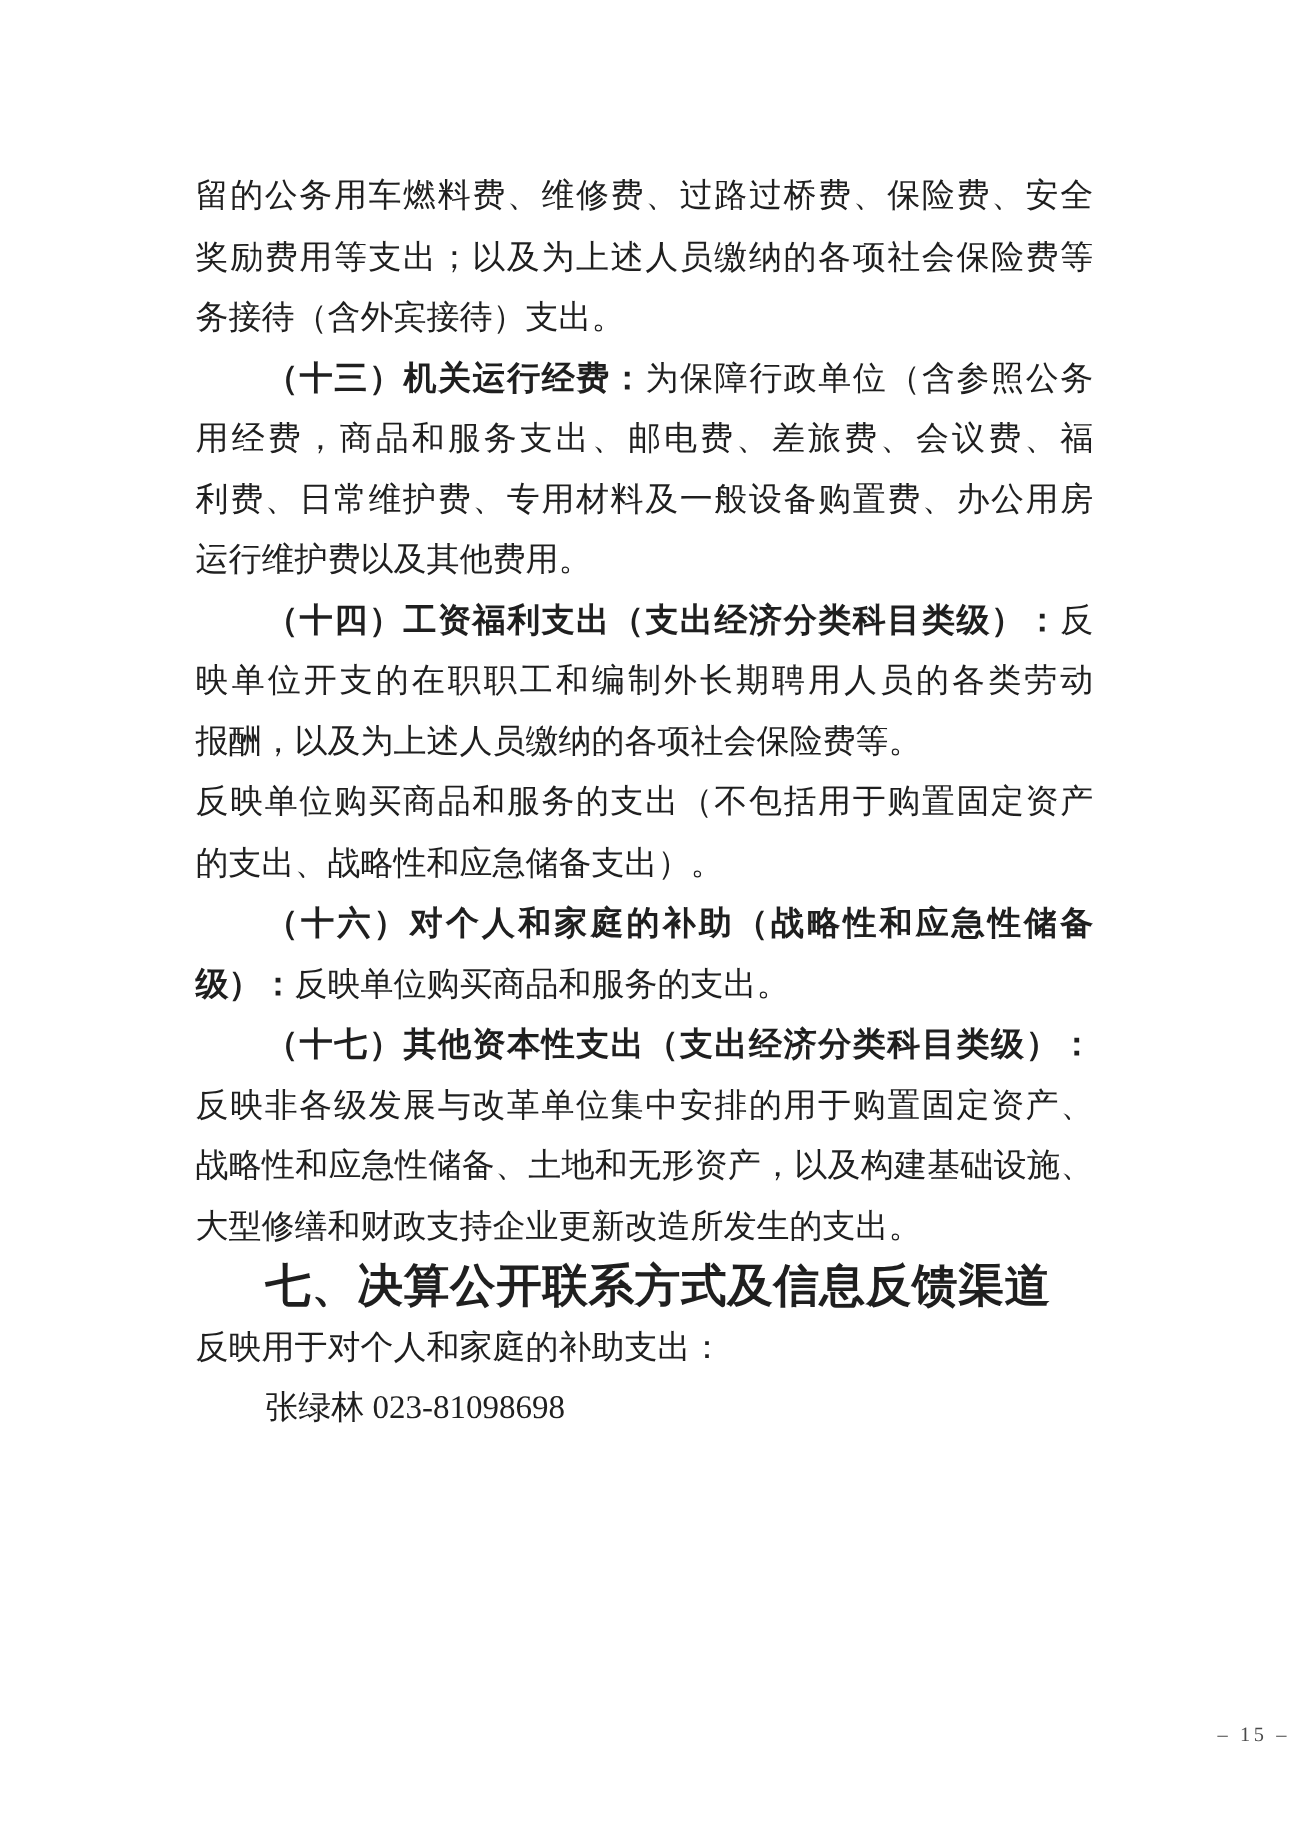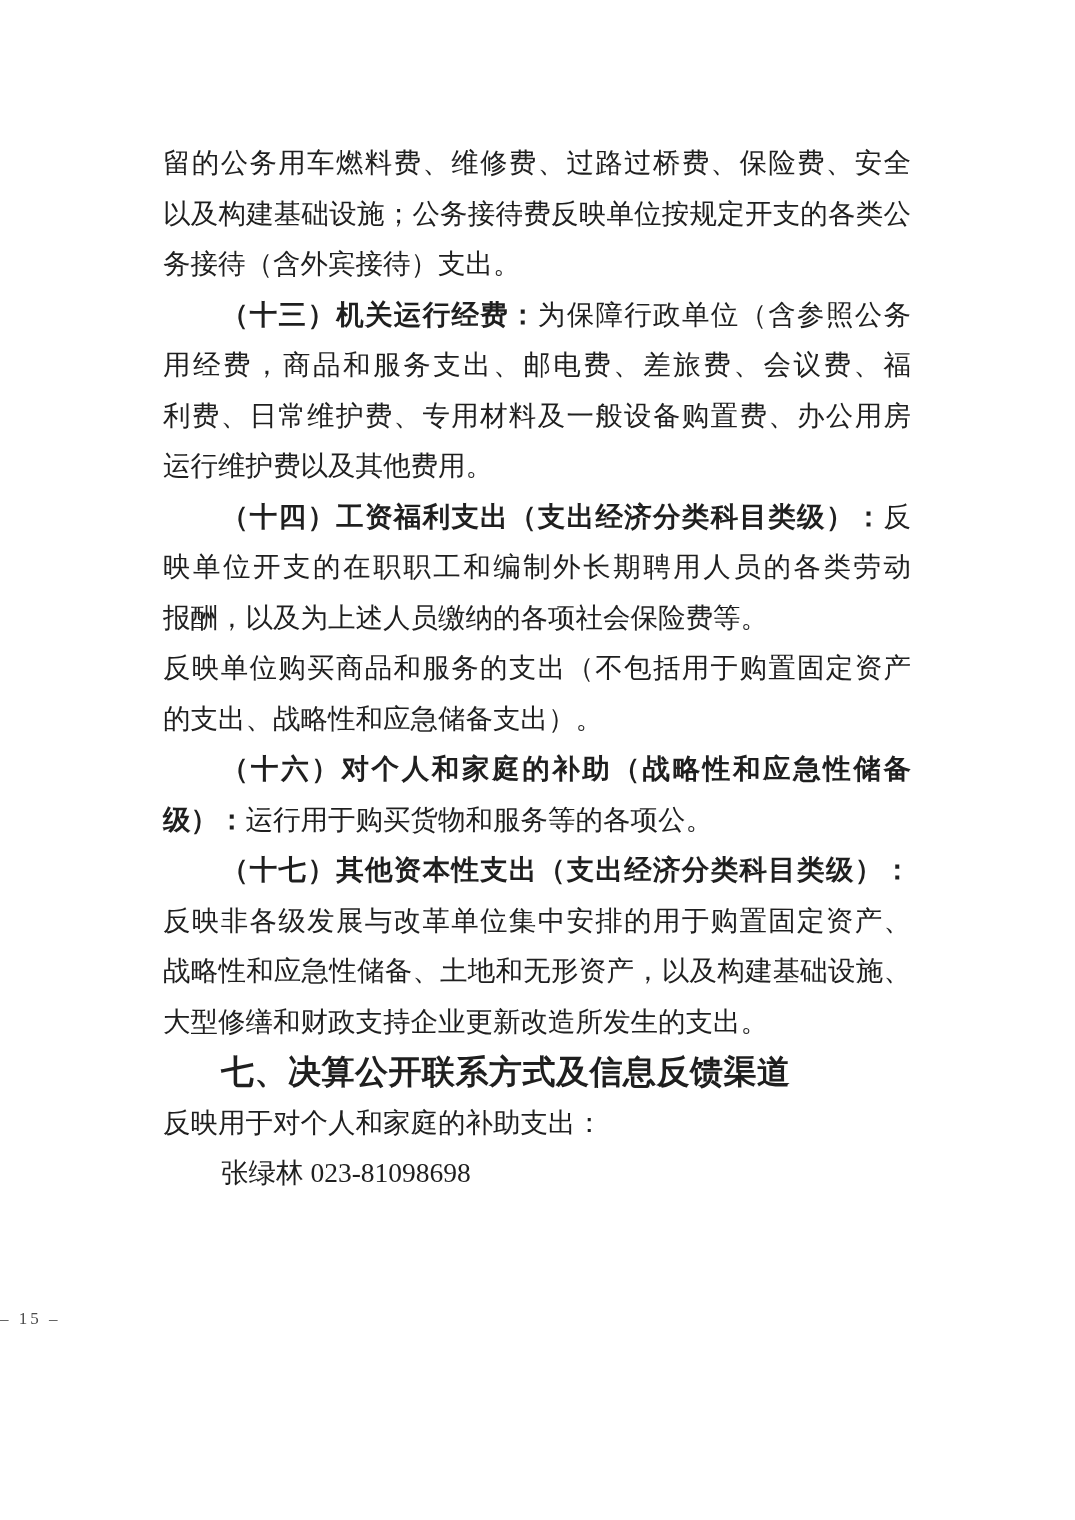--- a/index.html
+++ b/index.html
@@ -35,57 +35,57 @@
   }
   .line.indent {
     text-indent: 58px;
   }
   .line .bold {
     font-weight: bold;
   }
   .line.heading {
     font-family: "Liberation Sans", "DejaVu Sans", sans-serif;
     font-weight: bold;
-    font-size: 33px;
+    font-size: 38px;
     letter-spacing: 0.5px;
   }
   .footer {
     position: absolute;
-    top: 1309px;
+    top: 1436px;
     left: 0;
     width: 100%;
-    text-align: left;
+    text-align: right;
   }
   .page-number {
     font-family: "Liberation Serif", "DejaVu Serif", serif;
     font-size: 17px;
     color: #4a4a4a;
     letter-spacing: 3px;
   }
 </style>
 </head>
 <body>
 
 <div class="page">
   <div class="content">
 
   <div class="line justify"><span>留的公务用车燃料费、维修费、过路过桥费、保险费、安全</span></div>
-      <div class="line justify"><span>以及构建基础设施；公务接待费反映单位按规定开支的各类公</span></div>
+      <div class="line justify"><span>奖励费用等支出；以及为上述人员缴纳的各项社会保险费等</span></div>
       <div class="line"><span>务接待（含外宾接待）支出。</span></div>
       <div class="line justify indent"><span class="bold">（十三）机关运行经费：</span><span>为保障行政单位（含参照公务</span></div>
       <div class="line justify"><span>用经费，商品和服务支出、邮电费、差旅费、会议费、福</span></div>
       <div class="line justify"><span>利费、日常维护费、专用材料及一般设备购置费、办公用房</span></div>
       <div class="line"><span>运行维护费以及其他费用。</span></div>
       <div class="line justify indent"><span class="bold">（十四）工资福利支出（支出经济分类科目类级）：</span><span>反</span></div>
       <div class="line justify"><span>映单位开支的在职职工和编制外长期聘用人员的各类劳动</span></div>
       <div class="line"><span>报酬，以及为上述人员缴纳的各项社会保险费等。</span></div>
       <div class="line justify"><span>反映单位购买商品和服务的支出（不包括用于购置固定资产</span></div>
       <div class="line"><span>的支出、战略性和应急储备支出）。</span></div>
       <div class="line justify indent"><span class="bold">（十六）对个人和家庭的补助（战略性和应急性储备</span></div>
-      <div class="line"><span class="bold">级）：</span><span>运行用于购买货物和服务等的各项公。</span></div>
+      <div class="line"><span class="bold">级）：</span><span>反映单位购买商品和服务的支出。</span></div>
       <div class="line justify indent"><span class="bold">（十七）其他资本性支出（支出经济分类科目类级）：</span></div>
       <div class="line justify"><span>反映非各级发展与改革单位集中安排的用于购置固定资产、</span></div>
       <div class="line justify"><span>战略性和应急性储备、土地和无形资产，以及构建基础设施、</span></div>
       <div class="line"><span>大型修缮和财政支持企业更新改造所发生的支出。</span></div>
       <div class="line heading indent"><span class="bold">七、决算公开联系方式及信息反馈渠道</span></div>
       <div class="line"><span>反映用于对个人和家庭的补助支出：</span></div>
       <div class="line indent"><span>张绿林 023-81098698</span></div>
     </div>
   <div class="footer">
     <span class="page-number">– 15 –</span>

